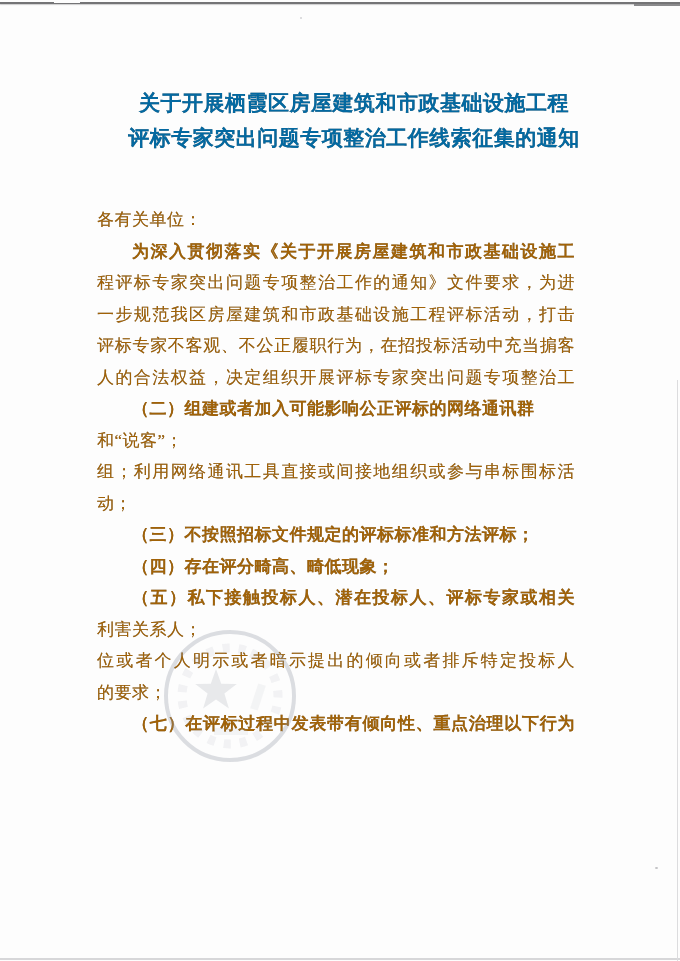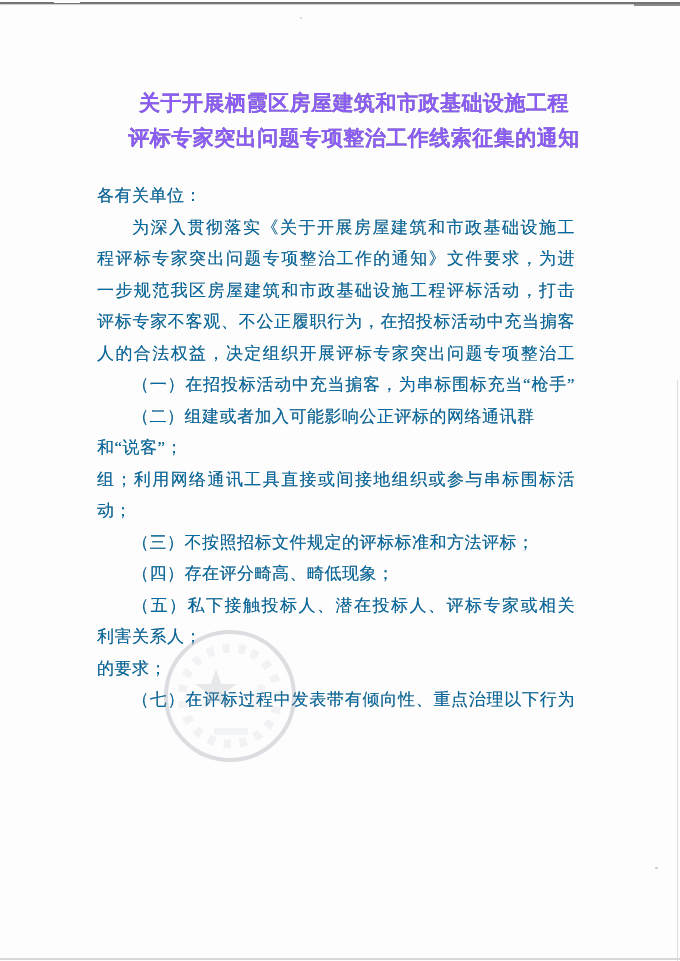--- a/index.html
+++ b/index.html
@@ -60,48 +60,49 @@
 
   
   .doc-title {
     position: absolute;
     top: 86px; left: 0; right: 0;
     margin: 0;
     text-align: center;
     font-size: 21px;
     font-weight: 700;
     line-height: 35px;
-    color: #8b5cf6;
+    color: #0369a1;
     letter-spacing: 0.5px;
     text-shadow: 0 0 0.5px rgba(45,45,47,0.6);
     padding-left: 28px;
   }
 
   
   .doc-body {
     position: absolute;
-    top: 180px; left: 97px;
+    top: 204px; left: 97px;
     width: 478px;
-    color: #0369a1;
+    color: #a16207;
   }
   .bodyline {
     height: 31.5px;
     line-height: 31.5px;
     font-size: 17px;
     letter-spacing: 0.5px;
     white-space: nowrap;
     text-shadow: 0 0 0.4px rgba(59,59,61,0.55);
   }
   .bodyline.justify {
     white-space: normal;
     text-align: justify;
     text-align-last: justify;
   }
   .bodyline.indent {
     text-indent: 35px;
+    font-weight: bold;
   }
 
   
   .stamp {
     position: absolute;
     left: 158px; top: 624px;
     width: 144px; height: 144px;
     opacity: 0.55;
     filter: blur(0.5px);
     pointer-events: none;
@@ -125,29 +126,29 @@
     <div>评标专家突出问题专项整治工作线索征集的通知</div>
   </h1>
 
   <div class="doc-body">
       <div class="bodyline">各有关单位：</div>
       <div class="bodyline indent justify">为深入贯彻落实《关于开展房屋建筑和市政基础设施工</div>
       <div class="bodyline justify">程评标专家突出问题专项整治工作的通知》文件要求，为进</div>
       <div class="bodyline justify">一步规范我区房屋建筑和市政基础设施工程评标活动，打击</div>
       <div class="bodyline justify">评标专家不客观、不公正履职行为，在招投标活动中充当掮客</div>
       <div class="bodyline justify">人的合法权益，决定组织开展评标专家突出问题专项整治工</div>
-      <div class="bodyline indent justify">（一）在招投标活动中充当掮客，为串标围标充当“枪手”</div>
       <div class="bodyline indent">（二）组建或者加入可能影响公正评标的网络通讯群</div>
       <div class="bodyline">和“说客”；</div>
       <div class="bodyline justify">组；利用网络通讯工具直接或间接地组织或参与串标围标活</div>
       <div class="bodyline">动；</div>
       <div class="bodyline indent">（三）不按照招标文件规定的评标标准和方法评标；</div>
       <div class="bodyline indent">（四）存在评分畸高、畸低现象；</div>
       <div class="bodyline indent justify">（五）私下接触投标人、潜在投标人、评标专家或相关</div>
       <div class="bodyline">利害关系人；</div>
+      <div class="bodyline justify">位或者个人明示或者暗示提出的倾向或者排斥特定投标人</div>
       <div class="bodyline">的要求；</div>
       <div class="bodyline indent justify">（七）在评标过程中发表带有倾向性、重点治理以下行为</div>
     </div>
 
   <svg class="stamp" viewBox="0 0 144 144" xmlns="http://www.w3.org/2000/svg">
 
     <circle cx="72" cy="72" r="64" fill="none" stroke="#8e94a0" stroke-width="4" opacity="0.55"></circle>
 
     <circle cx="72" cy="72" r="48" fill="none" stroke="#9aa0ab" stroke-width="9" stroke-dasharray="7 9" opacity="0.22" transform="rotate(-64 72 72)"></circle>
 

